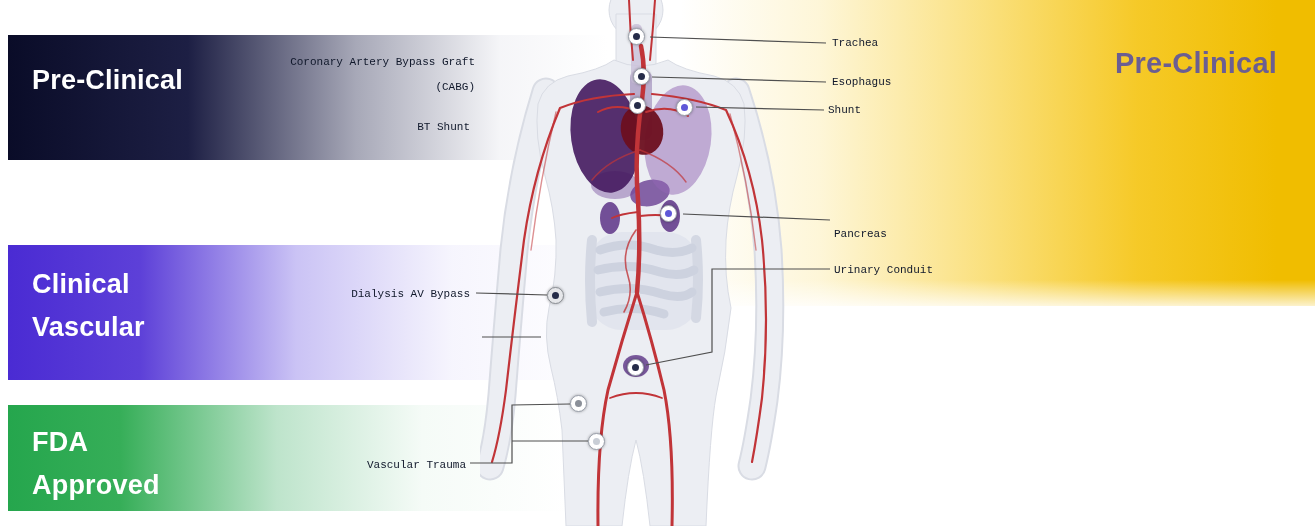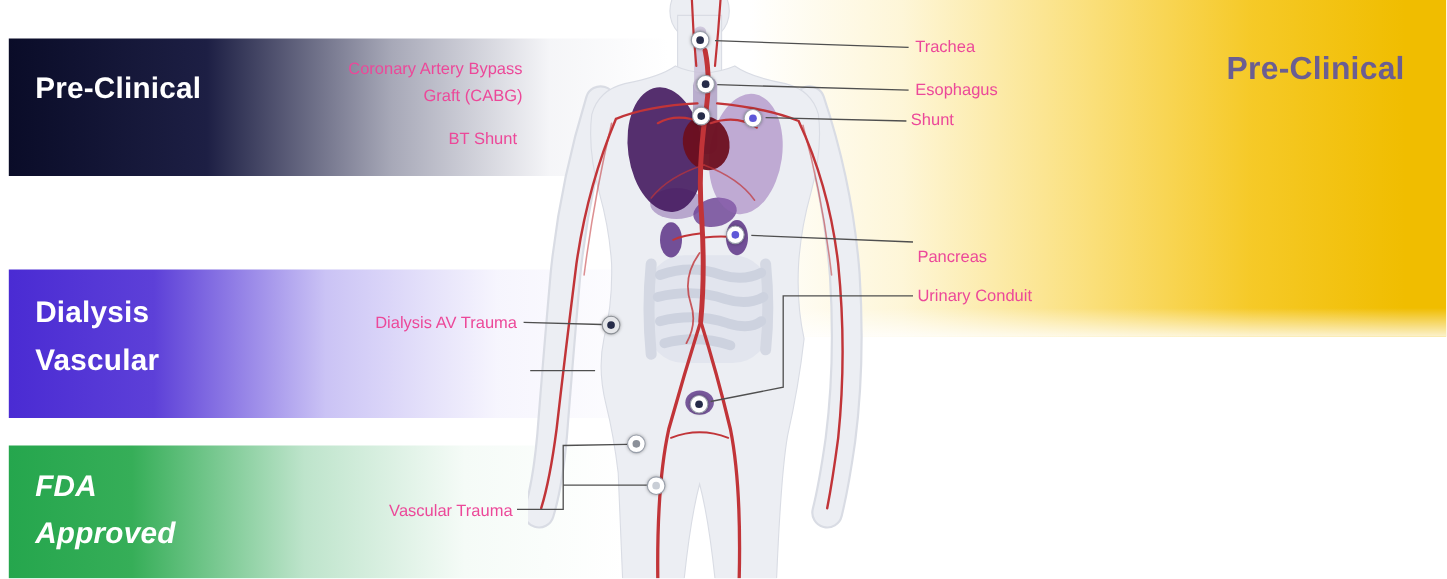--- a/index.html
+++ b/index.html
@@ -25,23 +25,22 @@
   .band { position:absolute; left:8px; z-index:2; }
   .band-pre {
     top:35px; width:600px; height:125px;
     background:linear-gradient(90deg,#0a0c28 0%,#1d1f44 30%,rgba(95,97,125,0.55) 58%,rgba(205,207,220,0.2) 82%,rgba(255,255,255,0) 100%);
   }
   .band-clinical {
     top:245px; width:600px; height:135px;
     background:linear-gradient(90deg,#4a2bd3 0%,#5d40d8 22%,rgba(150,135,235,0.5) 48%,rgba(215,210,248,0.22) 74%,rgba(255,255,255,0) 100%);
   }
   .band-fda {
-    top:405px; width:560px; height:121px;
+    top:405px; width:560px; height:106px;
     background:linear-gradient(90deg,#25a64d 0%,#36ae58 20%,rgba(110,195,140,0.45) 48%,rgba(205,235,215,0.2) 74%,rgba(255,255,255,0) 100%);
-    font-style:italic;
   }
   .band-title {
     color:#ffffff; font-weight:bold; font-size:27px; line-height:43px;
     padding-left:24px; letter-spacing:0.2px;
   }
   .band-pre .band-title { padding-top:24px; }
   .band-clinical .band-title { padding-top:18px; }
   .band-fda .band-title { padding-top:16px; }
 
   
@@ -51,21 +50,21 @@
   }
 
   
   .body-svg { position:absolute; left:480px; top:0; width:320px; height:526px; z-index:3; }
 
   
   .lines-svg { position:absolute; left:0; top:0; width:1315px; height:526px; z-index:4; pointer-events:none; }
   .lines-svg line, .lines-svg polyline { stroke:#4f4f4f; stroke-width:1.2; fill:none; }
 
   
-  .label { position:absolute; z-index:5; font-size:15px; color:#ec4899; white-space:nowrap; line-height:20px; }
+  .label { position:absolute; z-index:5; font-size:11px; color:#0f172a; white-space:nowrap; line-height:20px;font-family:Liberation Mono, monospace; }
   .label.right-align { text-align:right; }
   .label.wrap { white-space:normal; line-height:25px; }
   .lbl-cabg      { left:280px; top:50px;  width:195px; }
   .lbl-bt-shunt  { left:280px; top:117px; width:190px; }
   .lbl-dialysis  { left:250px; top:284px; width:220px; }
   .lbl-pad       { left:207px; top:329px; width:270px; }
   .lbl-vt        { left:246px; top:455px; width:220px; }
   .lbl-trachea   { left:832px; top:33px; }
   .lbl-esophagus { left:832px; top:72px; }
   .lbl-lung      { left:828px; top:100px; }
@@ -101,21 +100,21 @@
 
 <div class="canvas">
 
   <div class="yellow-region"></div>
 
   <div class="band band-pre">
     <div class="band-title">Pre-Clinical</div>
   </div>
   <div class="band band-clinical">
     <div class="band-title">
-      <div>Dialysis</div>
+      <div>Clinical</div>
       <div>Vascular</div>
     </div>
   </div>
   <div class="band band-fda">
     <div class="band-title">
       <div>FDA</div>
       <div>Approved</div>
     </div>
   </div>
 
@@ -195,21 +194,21 @@
     <line x1="830" y1="220" x2="683" y2="214"></line>
     <polyline points="830,269 712,269 712,352 646,365"></polyline>
     <line x1="476" y1="293" x2="547" y2="295"></line>
     <line x1="482" y1="337" x2="541" y2="337"></line>
     <polyline points="470,463 512,463 512,405 570,404"></polyline>
     <polyline points="512,441 588,441"></polyline>
   </svg>
 
   <div class="label right-align lbl-bt-shunt">BT Shunt</div>
   <div class="label wrap right-align lbl-cabg">Coronary Artery Bypass Graft (CABG)</div>
-  <div class="label right-align lbl-dialysis">Dialysis AV Trauma</div>
+  <div class="label right-align lbl-dialysis">Dialysis AV Bypass</div>
   <div class="label right-align lbl-vt">Vascular Trauma</div>
 
   <div class="label lbl-trachea">Trachea</div>
   <div class="label lbl-esophagus">Esophagus</div>
   <div class="label lbl-lung">Shunt</div>
   <div class="label lbl-pancreas">Pancreas</div>
   <div class="label lbl-urinary">Urinary Conduit</div>
 
   <div class="right-title">Pre-Clinical</div>
 

